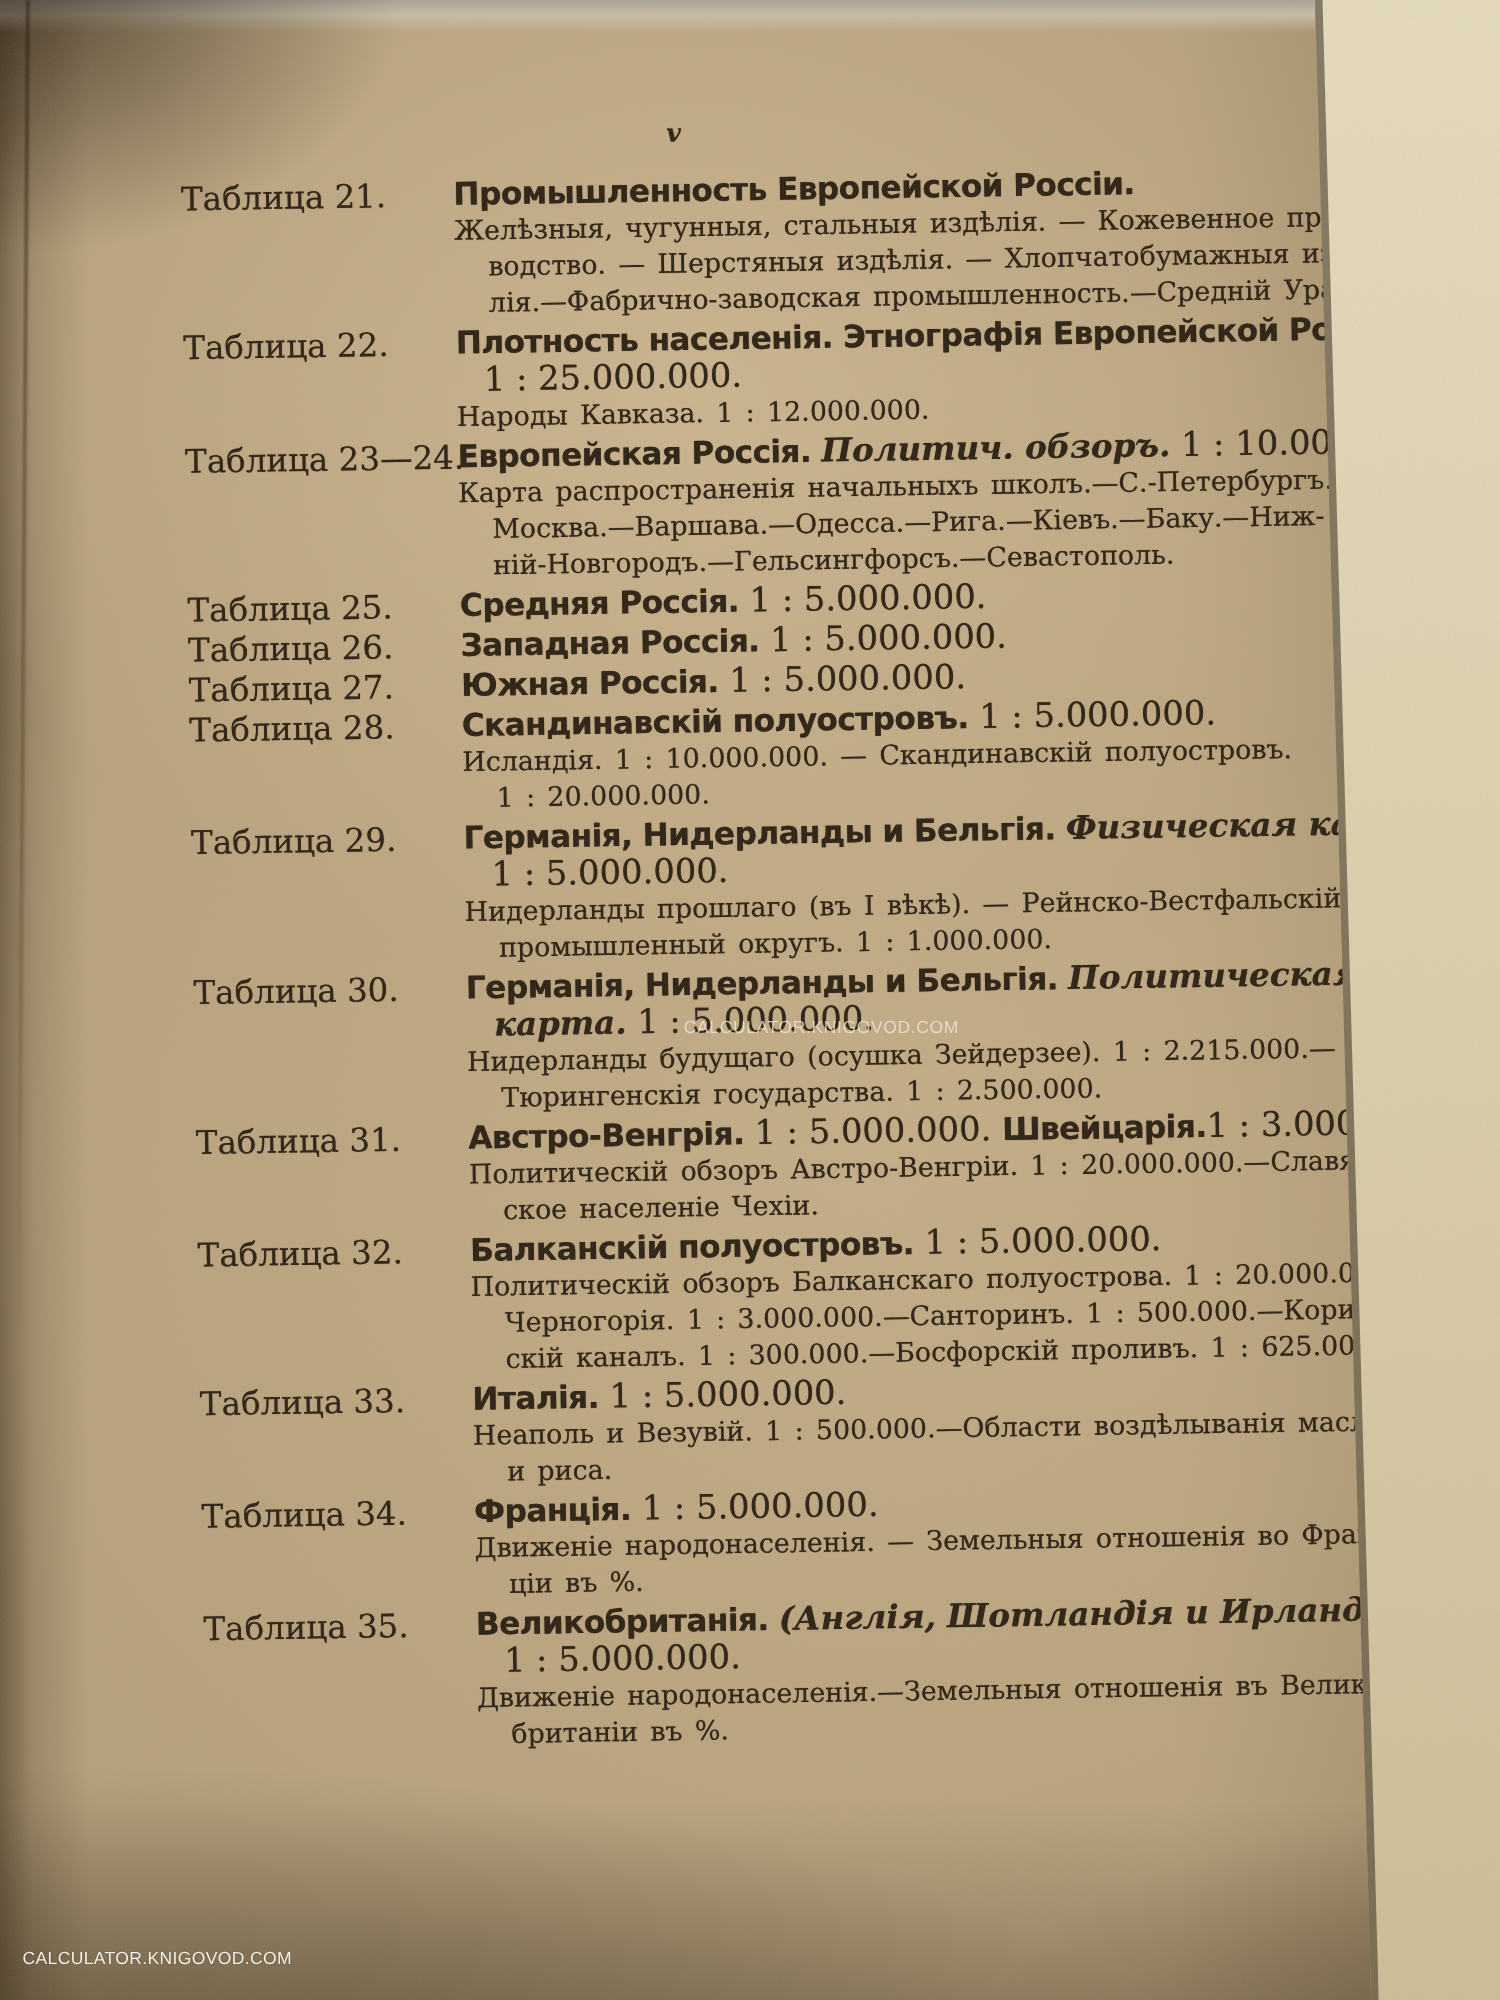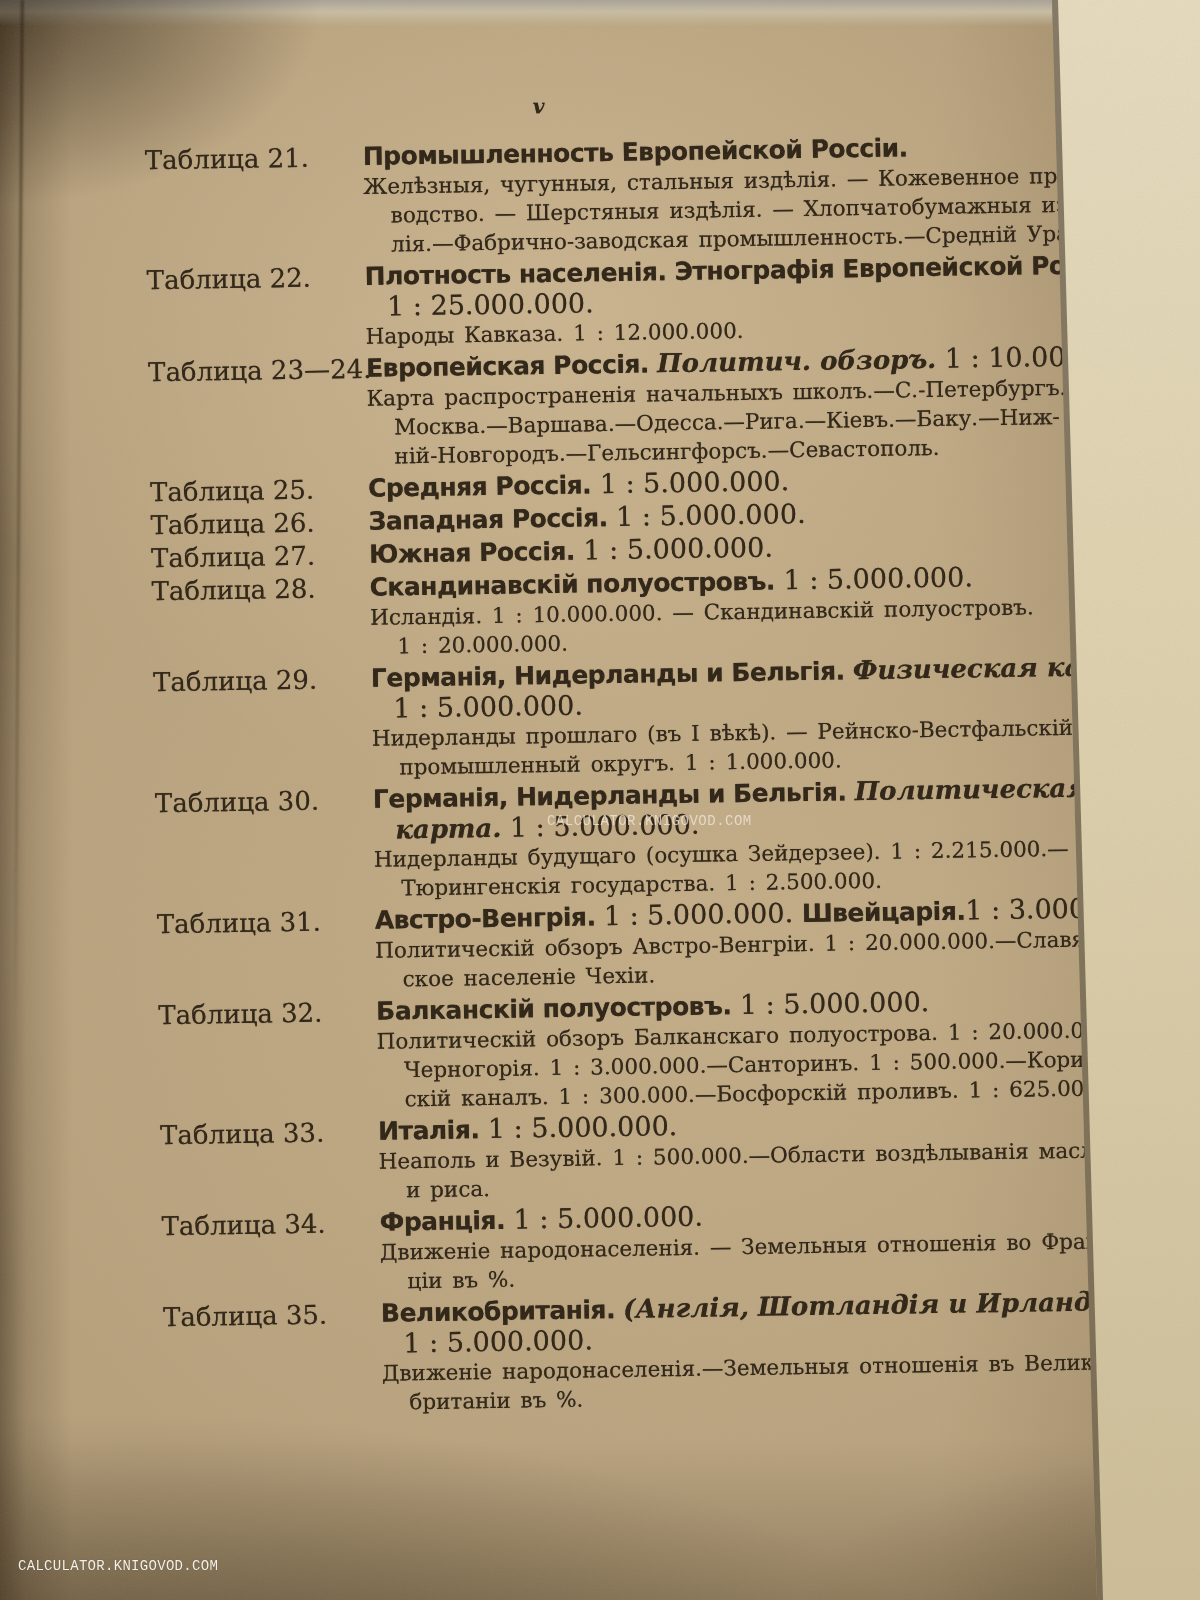--- a/index.html
+++ b/index.html
@@ -45,21 +45,21 @@
   .lbl{position:absolute;left:145px;top:1px;font-size:26px;line-height:30px;white-space:nowrap;}
   .col{margin-left:363px;}
   .tl{font-size:26px;line-height:30px;white-space:nowrap;}
   .tl.cont{padding-left:22px;}
   .seg-b{font-family:"DejaVu Sans",sans-serif;font-weight:700;font-size:25px;letter-spacing:-.5px;}
   .seg-i{font-family:"DejaVu Serif",serif;font-style:italic;font-weight:600;font-size:26px;}
   .seg-r{font-family:"DejaVu Serif",serif;font-size:27px;}
   .nl{font-size:21.5px;line-height:29px;word-spacing:3px;white-space:nowrap;}
   .nl.cont{padding-left:27px;}
   
-  .wm{font-family:Liberation Mono, monospace;pointer-events:none;white-space:nowrap;}
+  .wm{font-family:Liberation Sans, sans-serif;pointer-events:none;white-space:nowrap;}
   .wm-mid{position:absolute;left:547px;top:813px;font-size:14px;letter-spacing:.5px;
     color:rgba(240,230,216,.78);}
   .wm-bottom{position:absolute;left:18px;top:1558px;font-size:14px;letter-spacing:.3px;
     color:#f4f1e9;text-shadow:0 0 1px rgba(0,0,0,.35);}
   .grain{position:absolute;inset:0;opacity:.5;pointer-events:none;}
 </style>
 </head>
 <body>
 
 <div class="photo">

